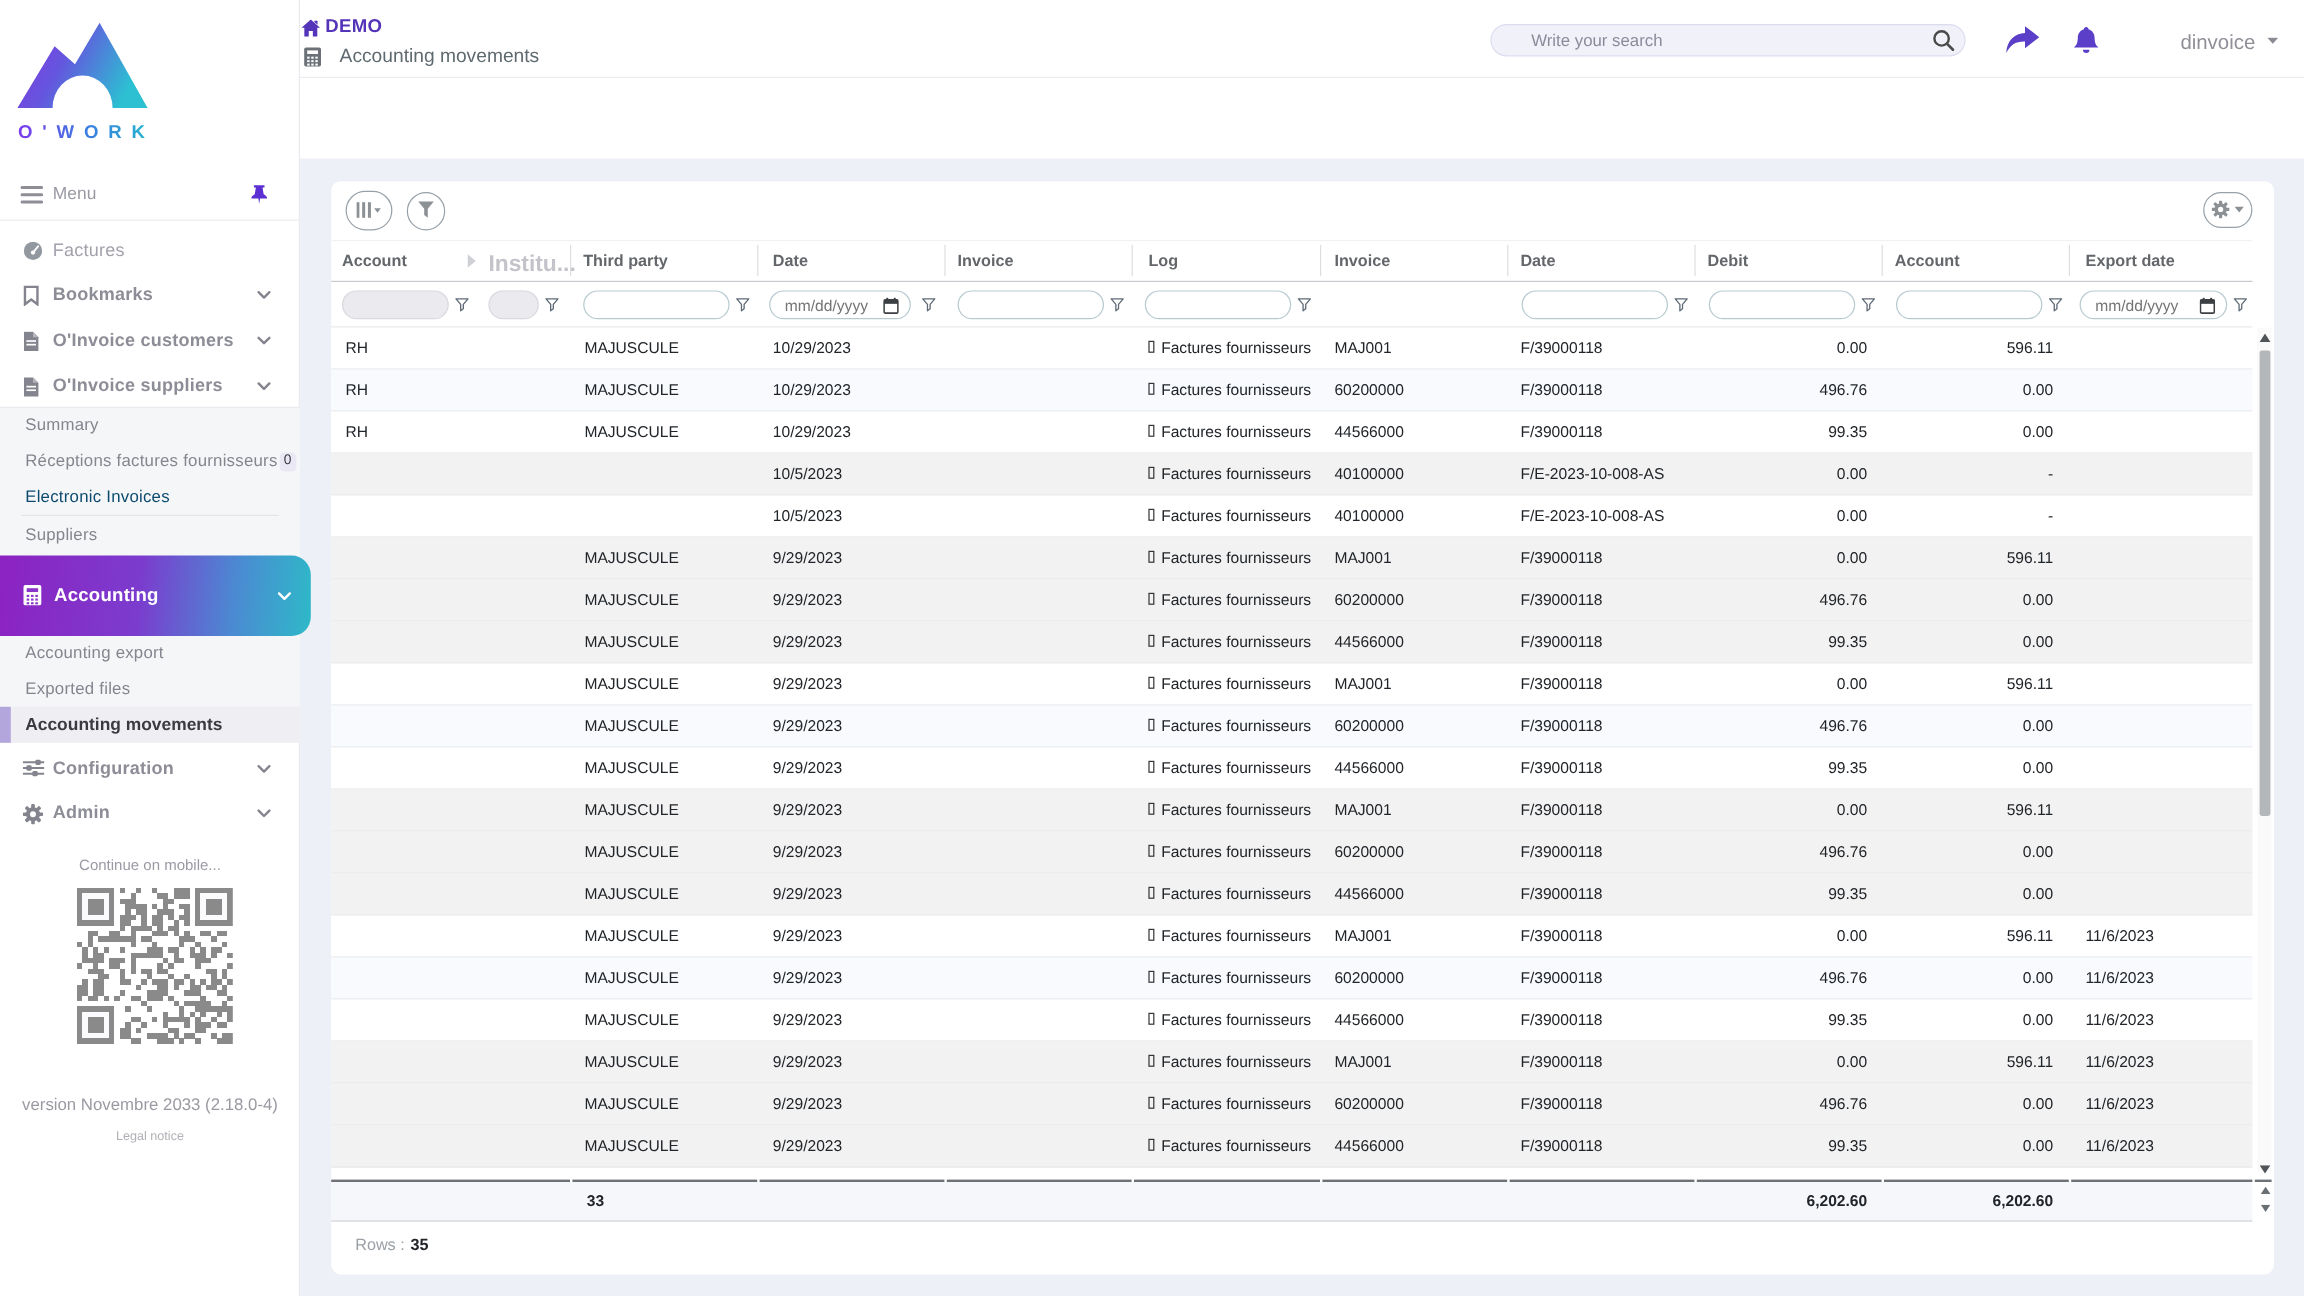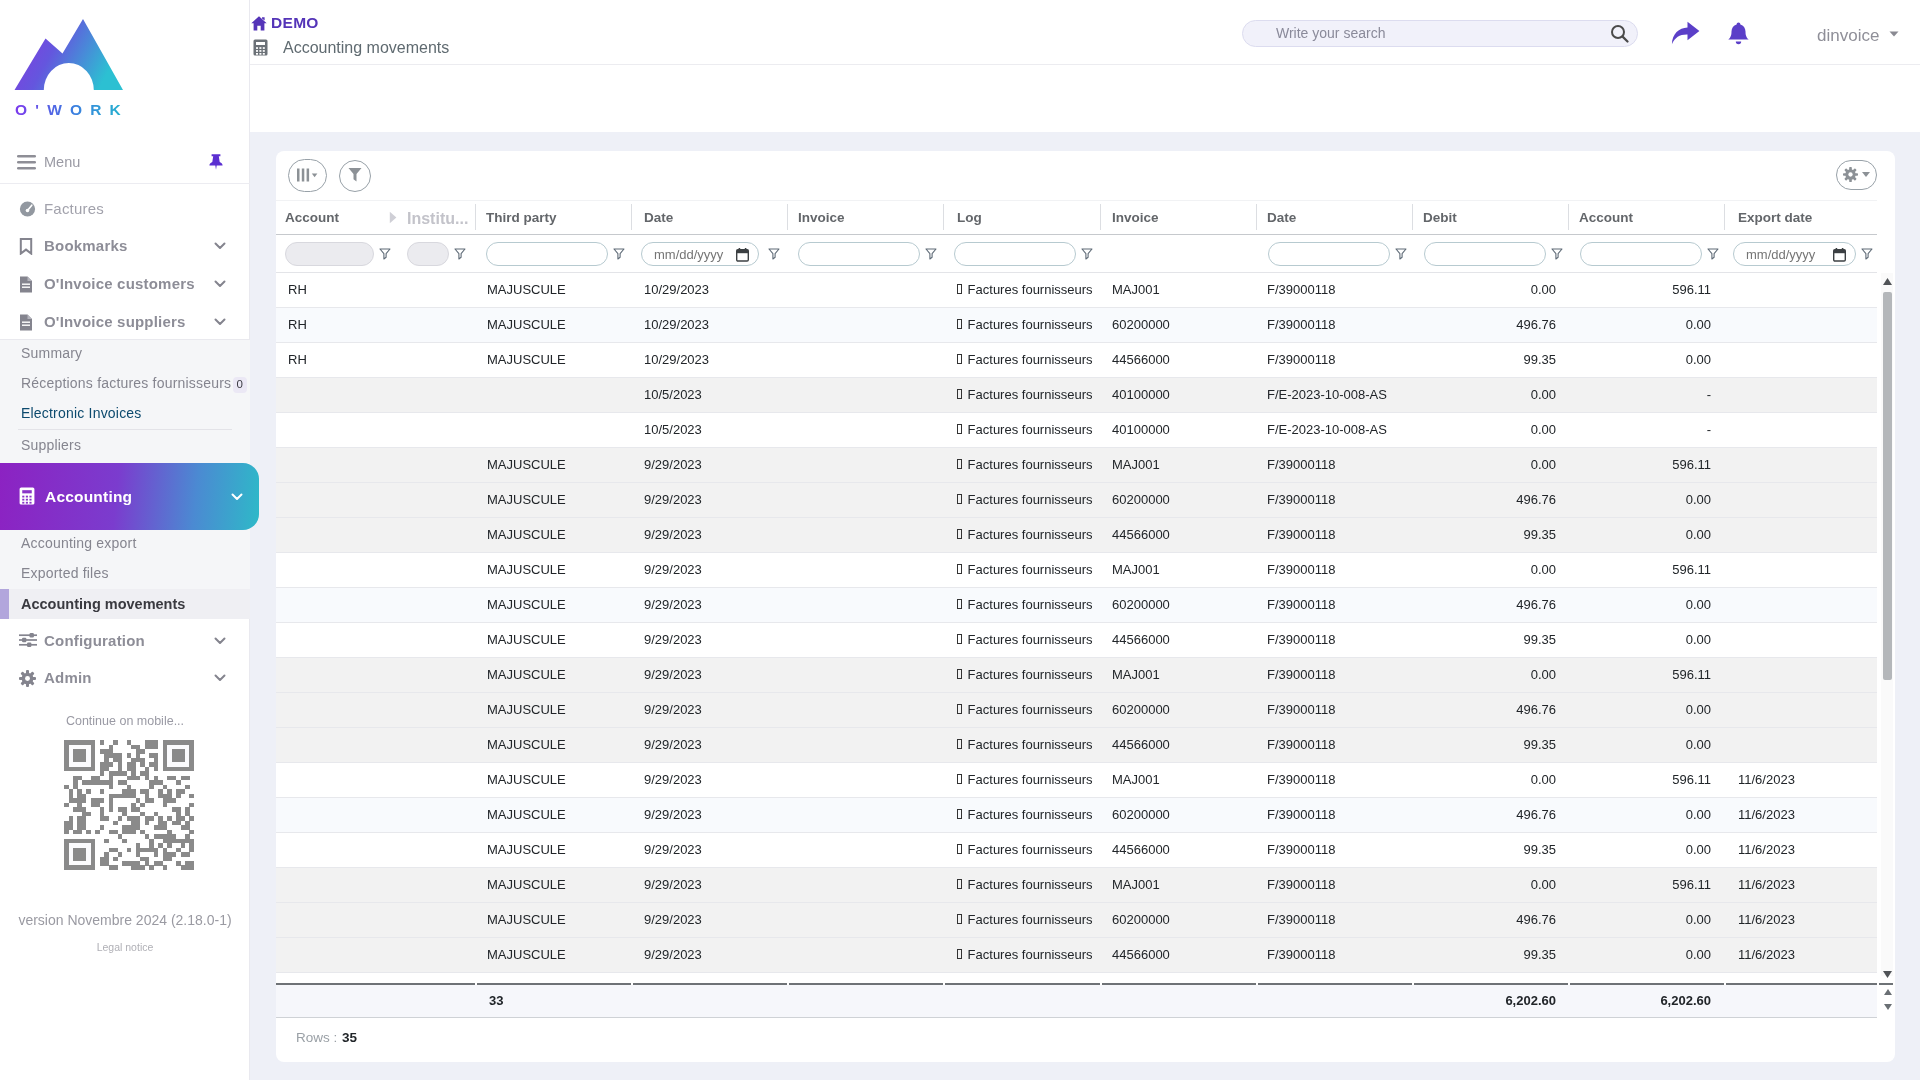--- a/index.html
+++ b/index.html
@@ -528,21 +528,21 @@
       <rect x="67.2" y="125.4" width="4.5" height="4.5"></rect>
       <rect x="71.7" y="125.4" width="4.5" height="4.5"></rect>
       <rect x="76.2" y="125.4" width="4.5" height="4.5"></rect>
       <rect x="85.1" y="125.4" width="4.5" height="4.5"></rect>
       <rect x="98.6" y="125.4" width="4.5" height="4.5"></rect>
       <rect x="116.5" y="125.4" width="4.5" height="4.5"></rect>
       <rect x="121.0" y="125.4" width="4.5" height="4.5"></rect>
       <rect x="125.4" y="125.4" width="4.5" height="4.5"></rect>
     </svg>
   </div>
-<div style="position:absolute;left:0;top:912px;width:250px;text-align:center;font-size:14px;color:#9a9aa2">version Novembre 2024 (2.18.0-1)</div>
+<div style="position:absolute;left:0;top:912px;width:250px;text-align:center;font-size:14px;color:#9a9aa2">version Novembre 2033 (2.18.0-4)</div>
 <div style="position:absolute;left:0;top:941px;width:250px;text-align:center;font-size:10.5px;color:#b0b0b6">Legal notice</div>
 
 <div class="abs" style="left:276px;top:151px;width:1619px;height:911px;background:#fff;border-radius:8px"></div>
 
 <div class="abs" style="left:288px;top:159px;width:39px;height:33px;border:1px solid #98a1a8;border-radius:17px;"></div>
 <span class="abs" style="left:297px;top:168px">
     <svg width="21" height="14" viewBox="0 0 21 14">
       <g fill="#8c9196">
         <rect x="0" y="0.5" width="2.5" height="13"></rect>
         <rect x="4.8" y="0.5" width="2.5" height="13"></rect>
@@ -589,21 +589,21 @@
 <div class="th" style="left:1112px">Invoice</div>
 <div class="th" style="left:1267px">Date</div>
 <div class="th" style="left:1423px">Debit</div>
 <div class="th" style="left:1579px">Account</div>
 <div class="th" style="left:1738px">Export date</div>
 <span class="abs" style="left:389px;top:211px">
     <svg width="8" height="13" viewBox="0 0 8 13">
       <path d="M0.8 0.8 L7.4 6.5 L0.8 12.2 z" fill="#cfcfd6"></path>
     </svg>
   </span>
-<span class="abs" style="left:407px;top:210px;font-size:16px;font-weight:bold;color:#c3c3ca">Institu...</span>
+<span class="abs" style="left:407px;top:210px;font-size:19px;font-weight:bold;color:#c3c3ca">Institu...</span>
 <div class="vsep" style="left:475px"></div>
 <div class="vsep" style="left:631px"></div>
 <div class="vsep" style="left:787px"></div>
 <div class="vsep" style="left:943px"></div>
 <div class="vsep" style="left:1100px"></div>
 <div class="vsep" style="left:1256px"></div>
 <div class="vsep" style="left:1412px"></div>
 <div class="vsep" style="left:1568px"></div>
 <div class="vsep" style="left:1724px"></div>
 <div class="abs" style="left:276px;top:233.5px;width:1601px;border-top:1px solid #c6c9cd"></div>

